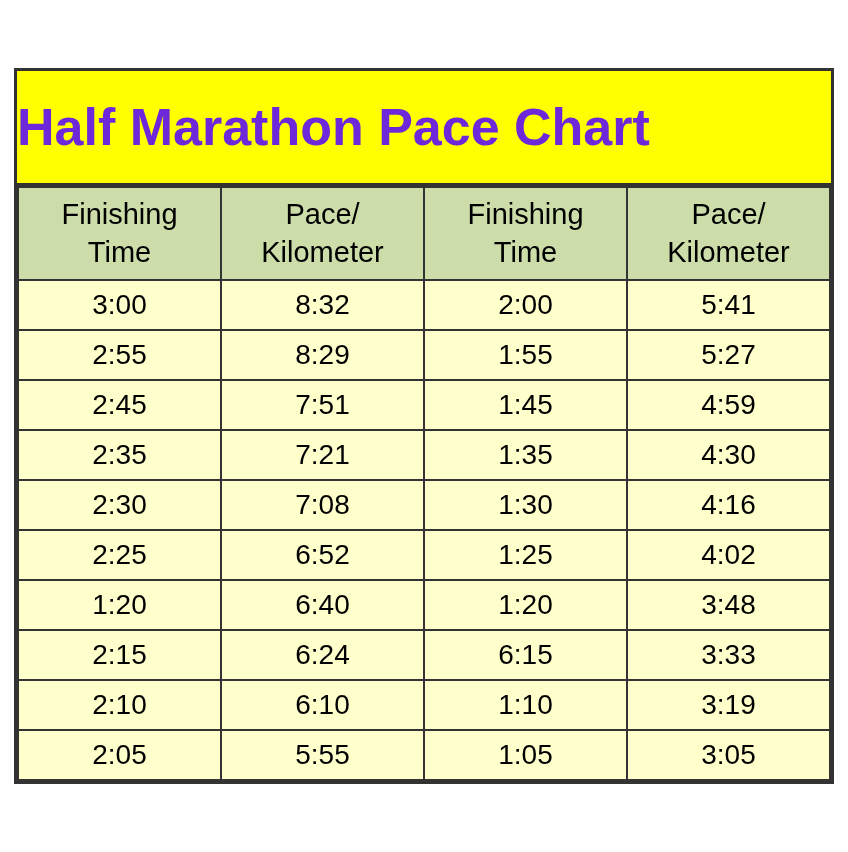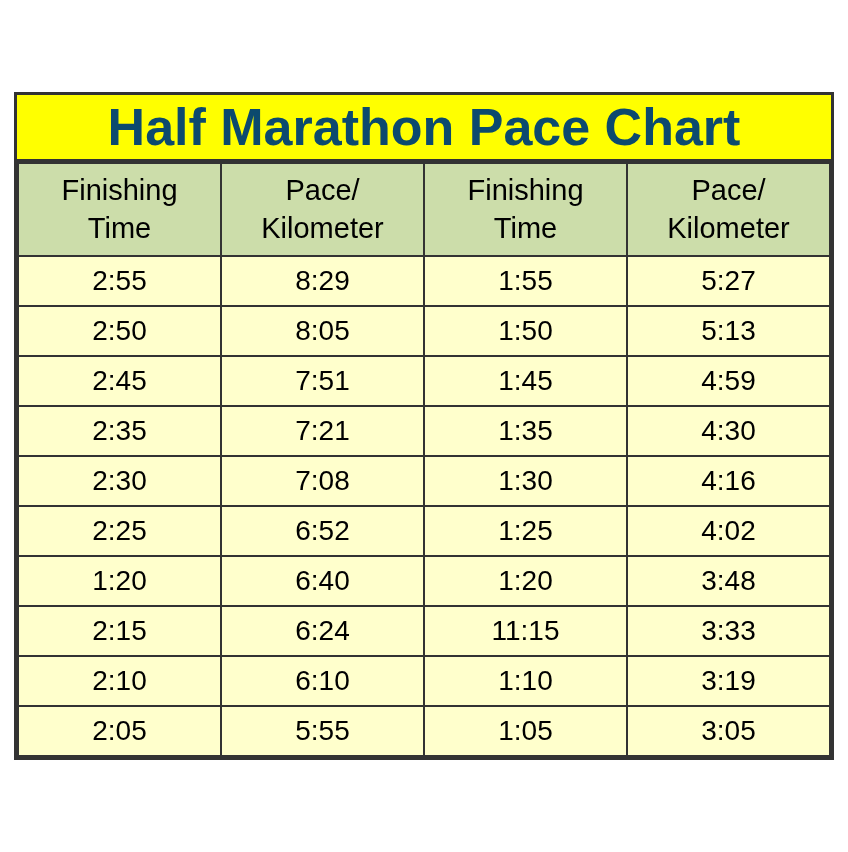--- a/index.html
+++ b/index.html
@@ -19,26 +19,26 @@
     }
 
     .chart-container {
       width: 820px;
       border: 3px solid #333;
       background: #fff;
     }
 
     .chart-title {
       background: #ffff00;
-      text-align: center;
+      text-align: left;
       font-size: 52px;
       font-weight: bold;
-      padding: 2px 0;
+      padding: 26px 0;
       border-bottom: 3px solid #333;
-      color: #0c4a6e;
+      color: #6d28d9;
     }
 
     .chart-table {
       width: 100%;
       border-collapse: collapse;
     }
 
     .chart-table th,
     .chart-table td {
       border: 2px solid #333;
@@ -75,31 +75,31 @@
   <table class="chart-table">
     <thead>
       <tr>
         <th class="col-finishing">Finishing<br>Time</th>
         <th class="col-pace">Pace/<br>Kilometer</th>
         <th class="col-finishing">Finishing<br>Time</th>
         <th class="col-pace">Pace/<br>Kilometer</th>
       </tr>
     </thead>
     <tbody id="table-body">
+    <tr>
+          <td>3:00</td>
+          <td>8:32</td>
+          <td>2:00</td>
+          <td>5:41</td>
+        </tr>
         <tr>
           <td>2:55</td>
           <td>8:29</td>
           <td>1:55</td>
           <td>5:27</td>
-        </tr>
-        <tr>
-          <td>2:50</td>
-          <td>8:05</td>
-          <td>1:50</td>
-          <td>5:13</td>
         </tr>
         <tr>
           <td>2:45</td>
           <td>7:51</td>
           <td>1:45</td>
           <td>4:59</td>
         </tr>
         <tr>
           <td>2:35</td>
           <td>7:21</td>
@@ -120,21 +120,21 @@
         </tr>
         <tr>
           <td>1:20</td>
           <td>6:40</td>
           <td>1:20</td>
           <td>3:48</td>
         </tr>
         <tr>
           <td>2:15</td>
           <td>6:24</td>
-          <td>11:15</td>
+          <td>6:15</td>
           <td>3:33</td>
         </tr>
         <tr>
           <td>2:10</td>
           <td>6:10</td>
           <td>1:10</td>
           <td>3:19</td>
         </tr>
         <tr>
           <td>2:05</td>

